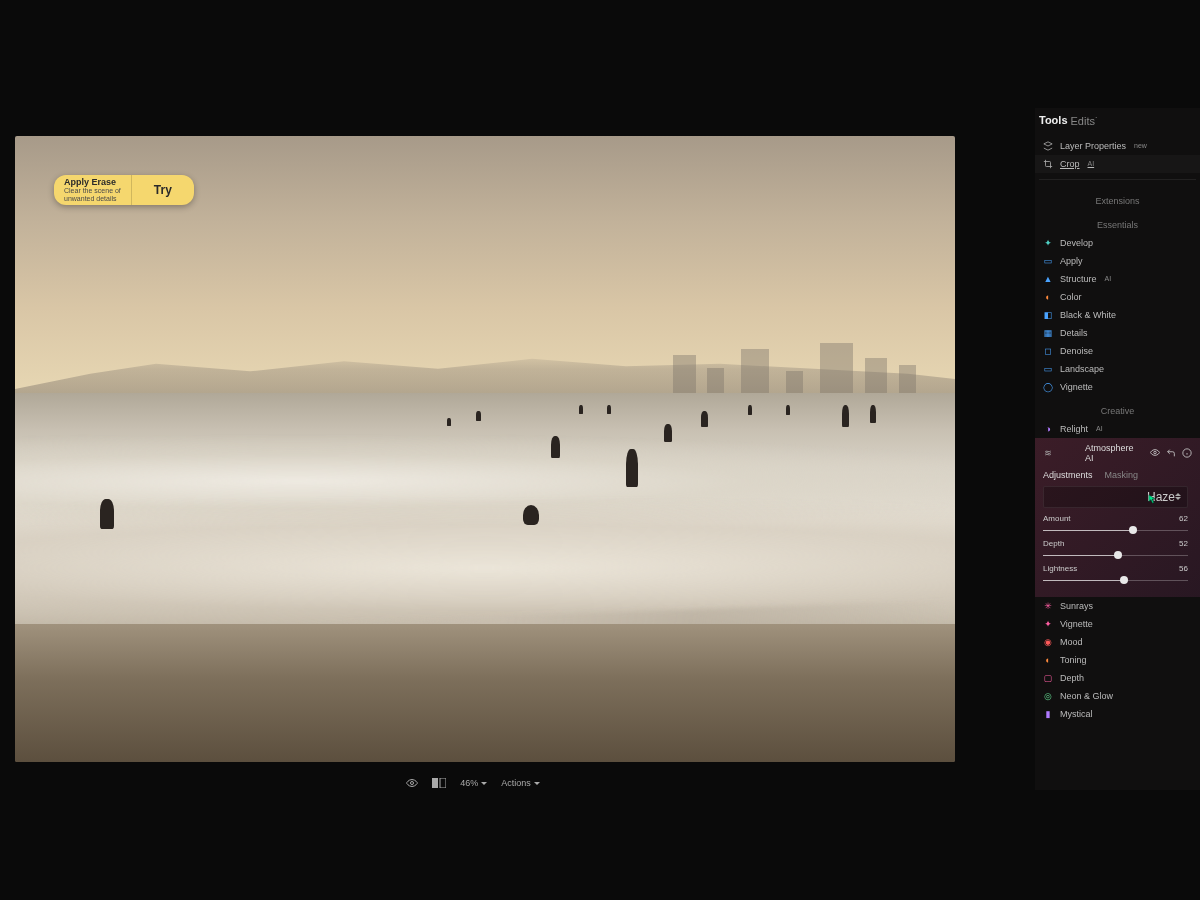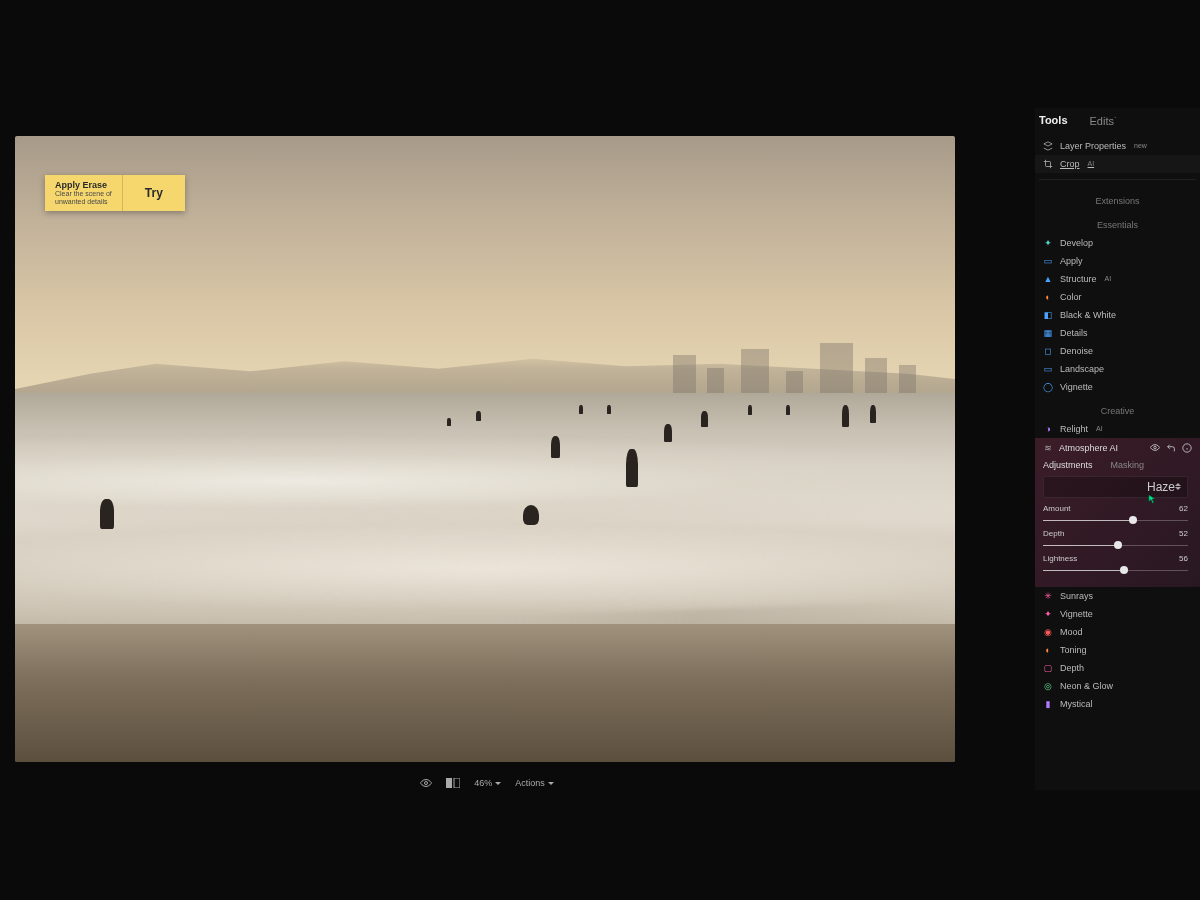--- a/index.html
+++ b/index.html
@@ -23,56 +23,56 @@
   .foam2 { position:absolute; left:0; top:58%; width:100%; height:22%;
          background: radial-gradient(ellipse 140% 70% at 50% 50%, rgba(238,232,220,.85) 0%, rgba(210,200,185,.5) 45%, transparent 75%); filter: blur(1.5px); }
   .sand { position:absolute; left:0; top:78%; width:100%; height:22%;
          background: linear-gradient(to bottom, #a0927d 0%, #7d6f5b 40%, #5c4f3e 100%); }
   .wet { position:absolute; left:30%; top:76%; width:70%; height:10%;
          background: linear-gradient(100deg, transparent 0%, rgba(200,190,175,.6) 30%, rgba(180,170,155,.5) 60%, transparent 100%);
          transform: skewY(-2deg); filter: blur(2px); }
   .person { position:absolute; background:#2a2420; border-radius:40% 40% 10% 10%; }
 
   
-  #suggestion { position:absolute; left:45px; top:175px; height:36px; background:#f5d76e; border-radius:0;
+  #suggestion { position:absolute; left:54px; top:175px; height:30px; background:#f5d76e; border-radius:12px;
                 display:flex; align-items:stretch; box-shadow:0 2px 6px rgba(0,0,0,.3); overflow:hidden; }
   #sugg-main { padding:4px 10px; display:flex; flex-direction:column; justify-content:center; }
   #sugg-title { font-size:9px; font-weight:700; color:#2a2a2a; }
   #sugg-desc { font-size:7px; color:#4a4a4a; line-height:1.1; }
   #sugg-try { border-left:1px solid rgba(0,0,0,.15); padding:0 22px; display:flex; align-items:center;
               font-size:12px; font-weight:700; color:#2a2a2a; cursor:pointer; }
 
   
-  #bottombar { position:absolute; left:17px; top:772px; width:940px; height:22px;
+  #bottombar { position:absolute; left:3px; top:772px; width:940px; height:22px;
                display:flex; align-items:center; justify-content:center; gap:14px; font-size:9px; color:#aaa; }
   .bb-item { display:flex; align-items:center; gap:3px; cursor:pointer; }
   .chev-down { width:0; height:0; border-left:3px solid transparent; border-right:3px solid transparent; border-top:3px solid #aaa; }
 
   
   #panel { position:absolute; right:0; top:108px; width:165px; height:682px; background:rgba(20,18,18,.6);
            overflow:hidden; font-size:9px; }
-  #tabs { display:flex; gap:22px; padding:6px 4px 10px 4px; font-size:11px; }
+  #tabs { display:flex; gap:3px; padding:6px 4px 10px 4px; font-size:11px; }
   .tab { color:#888; cursor:pointer; }
   .tab.active { color:#eee; font-weight:600; }
   .tab sup { font-size:7px; color:#888; }
 
   .tool-row { display:flex; align-items:center; gap:7px; padding:4px 8px; color:#bbb; cursor:pointer; }
   .tool-row .sup { font-size:7px; color:#888; margin-left:1px; }
   .tool-icon { width:10px; height:10px; flex:0 0 10px; display:flex; align-items:center; justify-content:center; }
   .section-hdr { padding:10px 6px 4px 6px; color:#777; font-size:9px;text-align:center; }
   .divider { border-top:1px solid rgba(255,255,255,.08); margin:6px 4px; }
   .crop-row { background:rgba(255,255,255,.03);text-decoration:underline; }
 
   
   #atmo-wrap { margin-left:-6px; width:171px; background:linear-gradient(135deg, rgba(95,40,60,.55), rgba(60,30,50,.55));
                border-left:2px solid #d72b7a; padding-bottom:8px; }
   #atmo-head { display:flex; align-items:center; gap:6px; padding:5px 8px 5px 12px; color:#ddd; }
-  #atmo-head .ttl { flex:1; }
+  #atmo-head .ttl { flex:1;margin-left:26px; }
   .hicon { width:10px; height:10px; cursor:pointer; display:flex; align-items:center; justify-content:center; color:#ccc; }
-  #atmo-tabs { display:flex; gap:18px; padding:2px 12px 6px 12px; font-size:9px; }
+  #atmo-tabs { display:flex; gap:12px; padding:2px 12px 6px 12px; font-size:9px; }
   .atab { color:#888; cursor:pointer; }
   .atab.active { color:#ddd; }
   #atmo-body { padding:0 12px; }
   #haze-sel { background:rgba(0,0,0,.25); border:1px solid rgba(255,255,255,.08); border-radius:2px;
               padding:3px 6px; font-size:12px; color:#ccc; display:flex; justify-content:flex-end; align-items:center;
               margin-bottom:6px; cursor:pointer; }
   .updn { display:flex; flex-direction:column; gap:1px; }
   .updn span { width:0; height:0; border-left:3px solid transparent; border-right:3px solid transparent; }
   .updn .up { border-bottom:3px solid #aaa; }
   .updn .dn { border-top:3px solid #aaa; }

